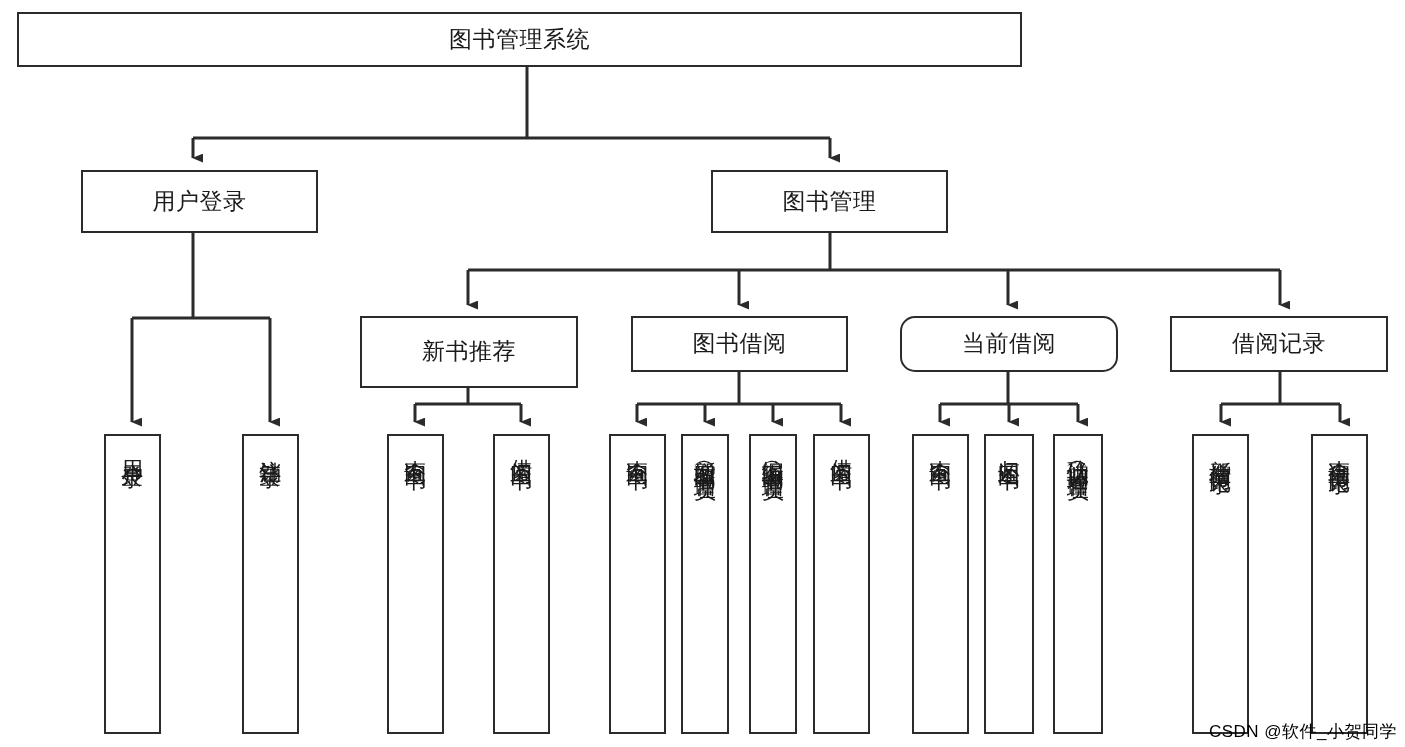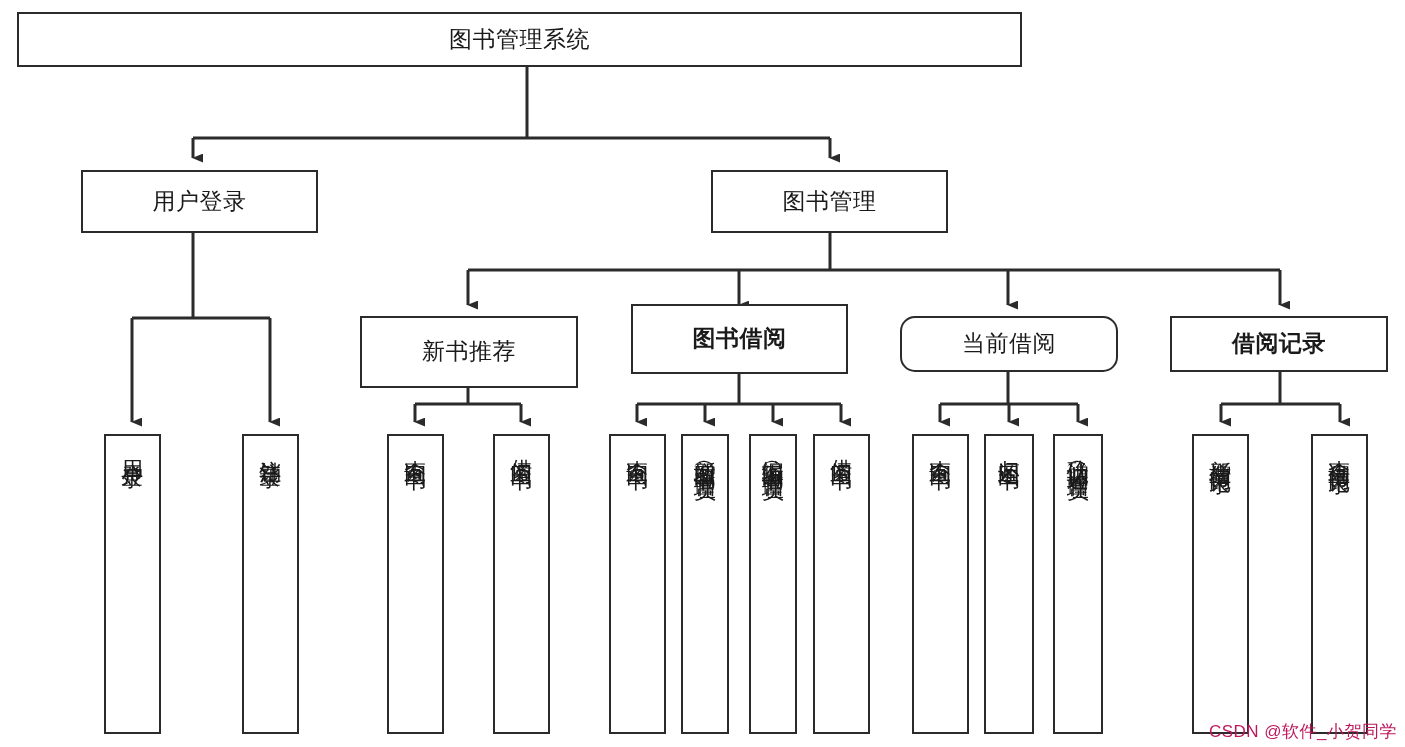--- a/index.html
+++ b/index.html
@@ -59,21 +59,21 @@
     line-height: 1.06;
     letter-spacing: 3px;
     white-space: normal;
     max-height: 100%;
   }
   .watermark {
     position: absolute;
     right: 8px;
     bottom: 4px;
     font-size: 17px;
-    color: #be185d;
+    color: #000000;
     letter-spacing: 0.5px;
     z-index: 5;
     white-space: nowrap;
   }
 </style>
 </head>
 <body>
 
 <div id="canvas">
 
@@ -138,29 +138,29 @@
   </div>
 
   <div class="node h-node" style="left:711px; top:170px; width:237px; height:63px;">
     <span class="node-label">图书管理</span>
   </div>
 
   <div class="node h-node" style="left:360px; top:316px; width:218px; height:72px;">
     <span class="node-label">新书推荐</span>
   </div>
 
-  <div class="node h-node" style="left:631px; top:304px; width:217px; height:70px;font-weight:bold;">
+  <div class="node h-node" style="left:631px; top:316px; width:217px; height:56px;">
     <span class="node-label">图书借阅</span>
   </div>
 
   <div class="node h-node" style="left:900px; top:316px; width:218px; height:56px;border-radius:15px;">
     <span class="node-label">当前借阅</span>
   </div>
 
-  <div class="node h-node" style="left:1170px; top:316px; width:218px; height:56px;font-weight:bold;">
+  <div class="node h-node" style="left:1170px; top:316px; width:218px; height:56px;">
     <span class="node-label">借阅记录</span>
   </div>
 
   <div class="node v-node" style="left:104px; top:434px; width:57px; height:300px;">
     <span class="node-label">用户登录</span>
   </div>
 
   <div class="node v-node" style="left:242px; top:434px; width:57px; height:300px;">
     <span class="node-label">注销登录</span>
   </div>

